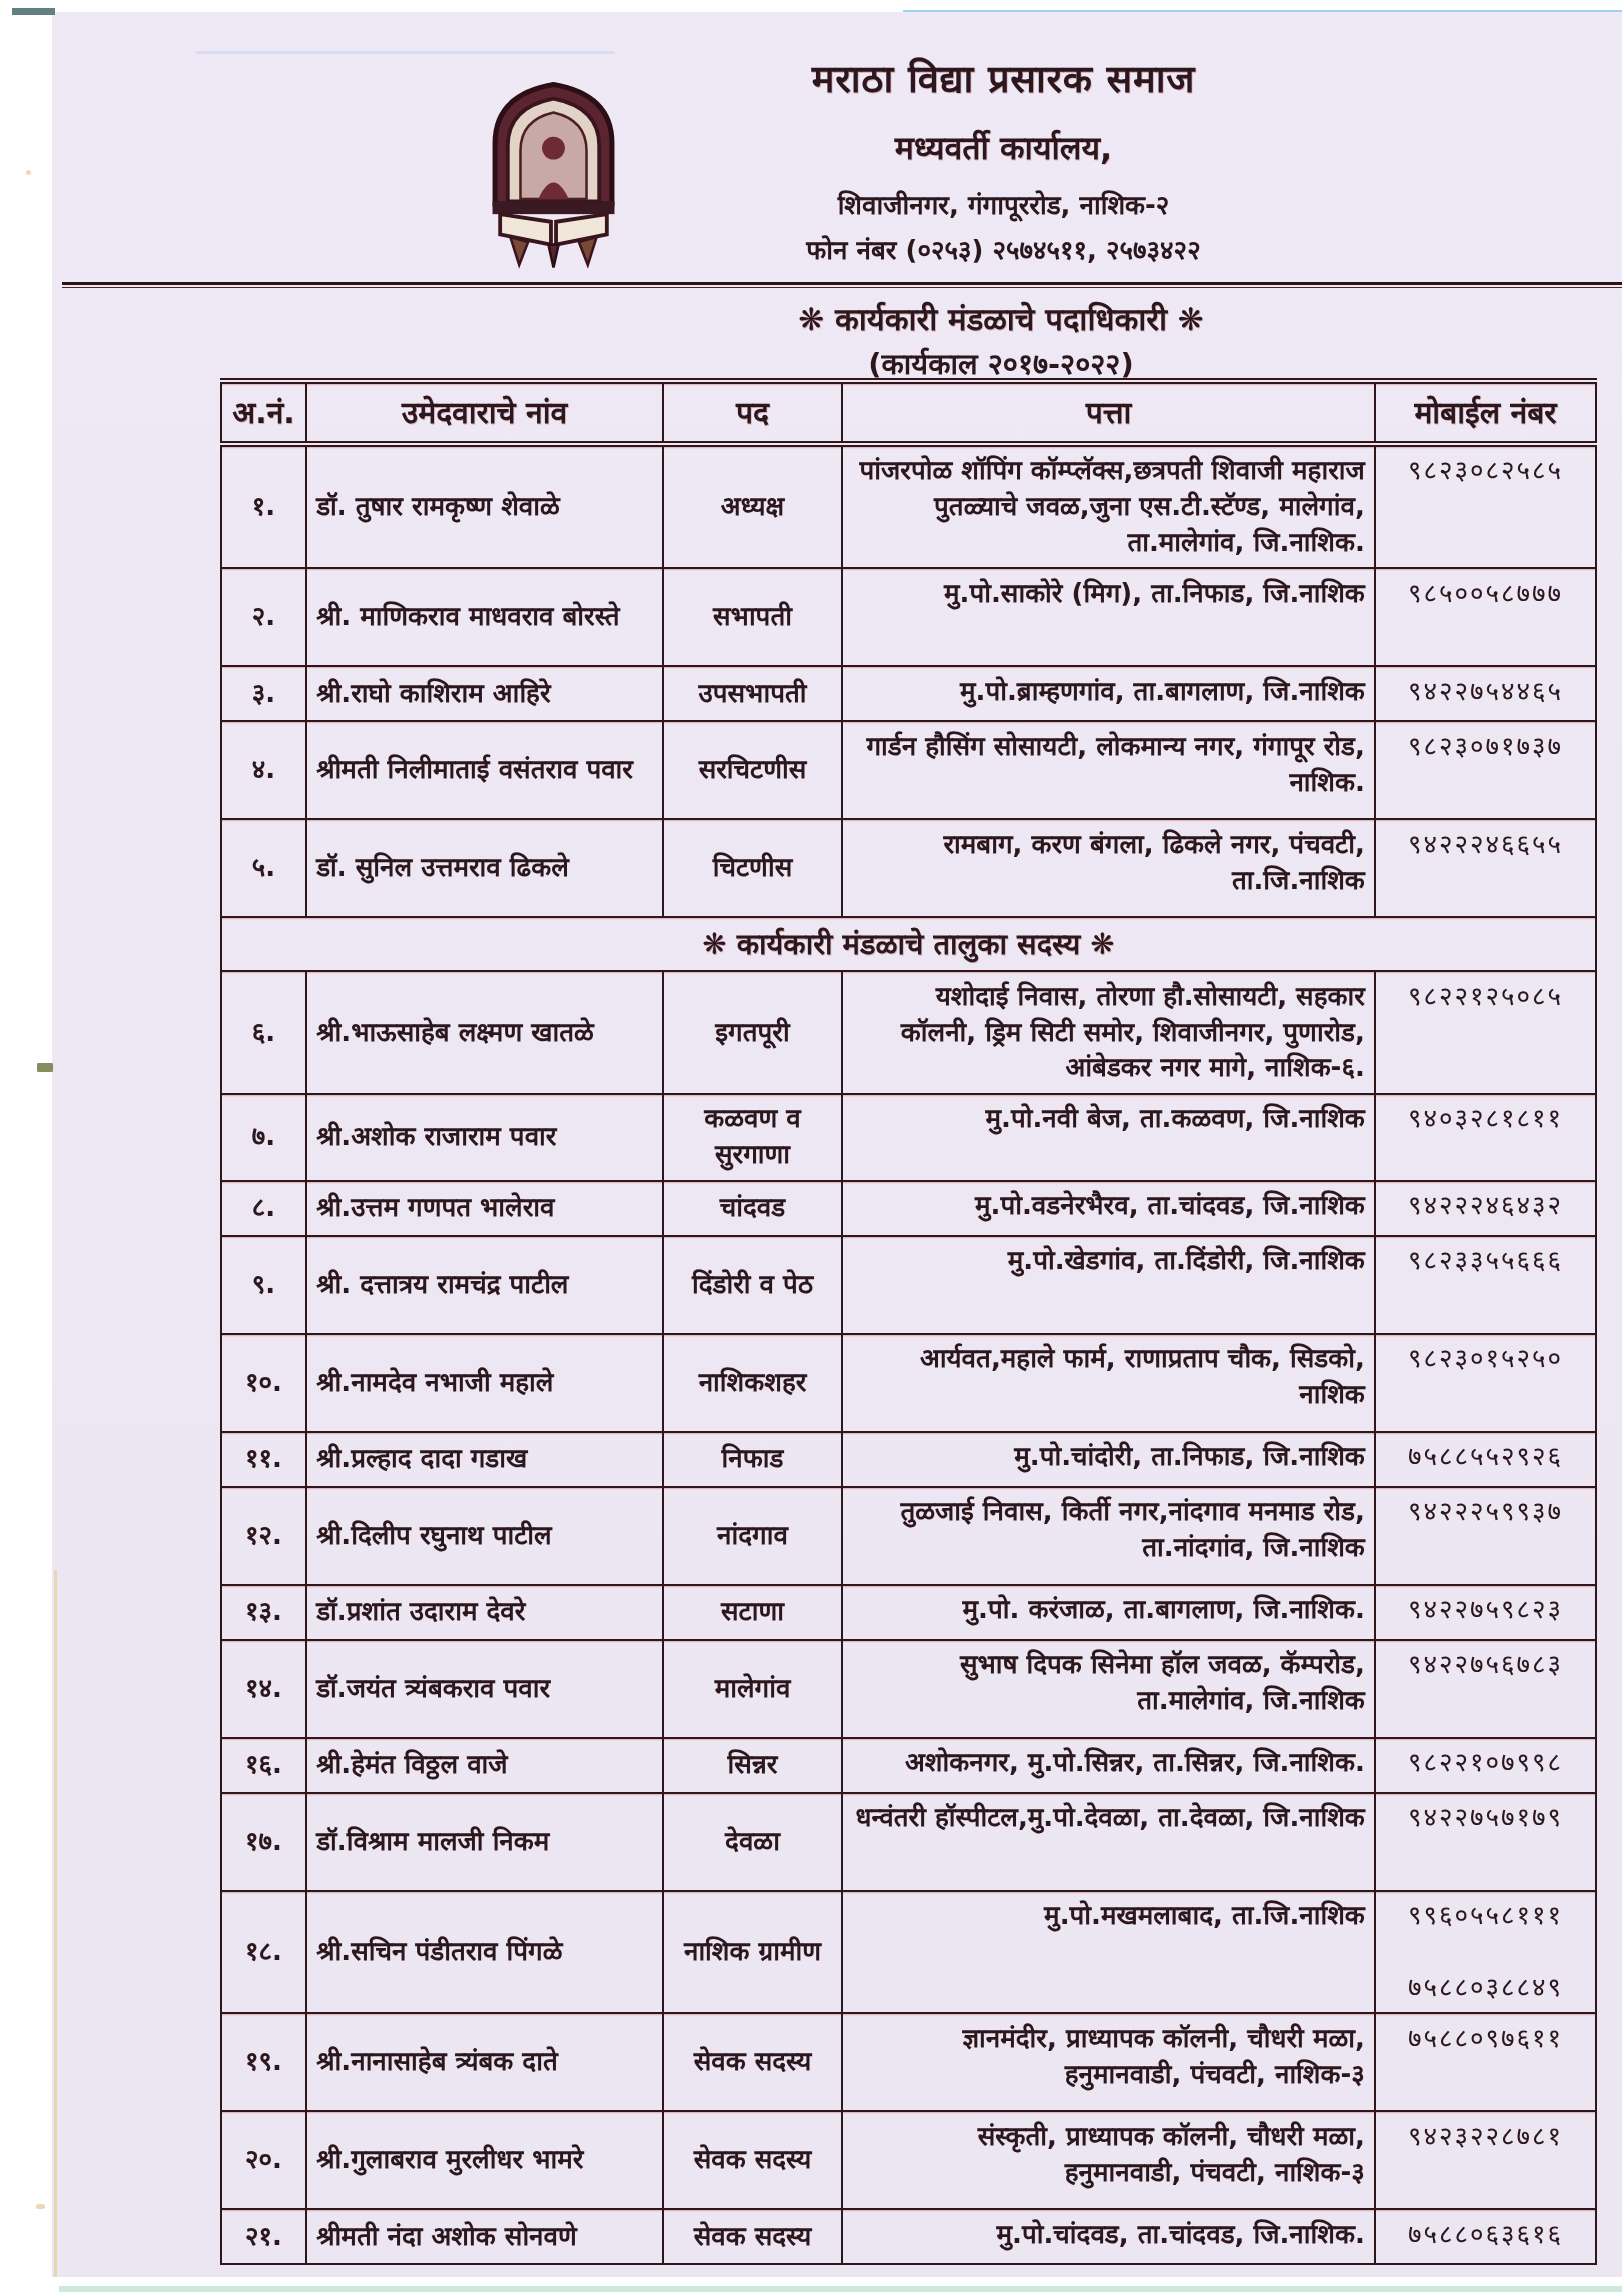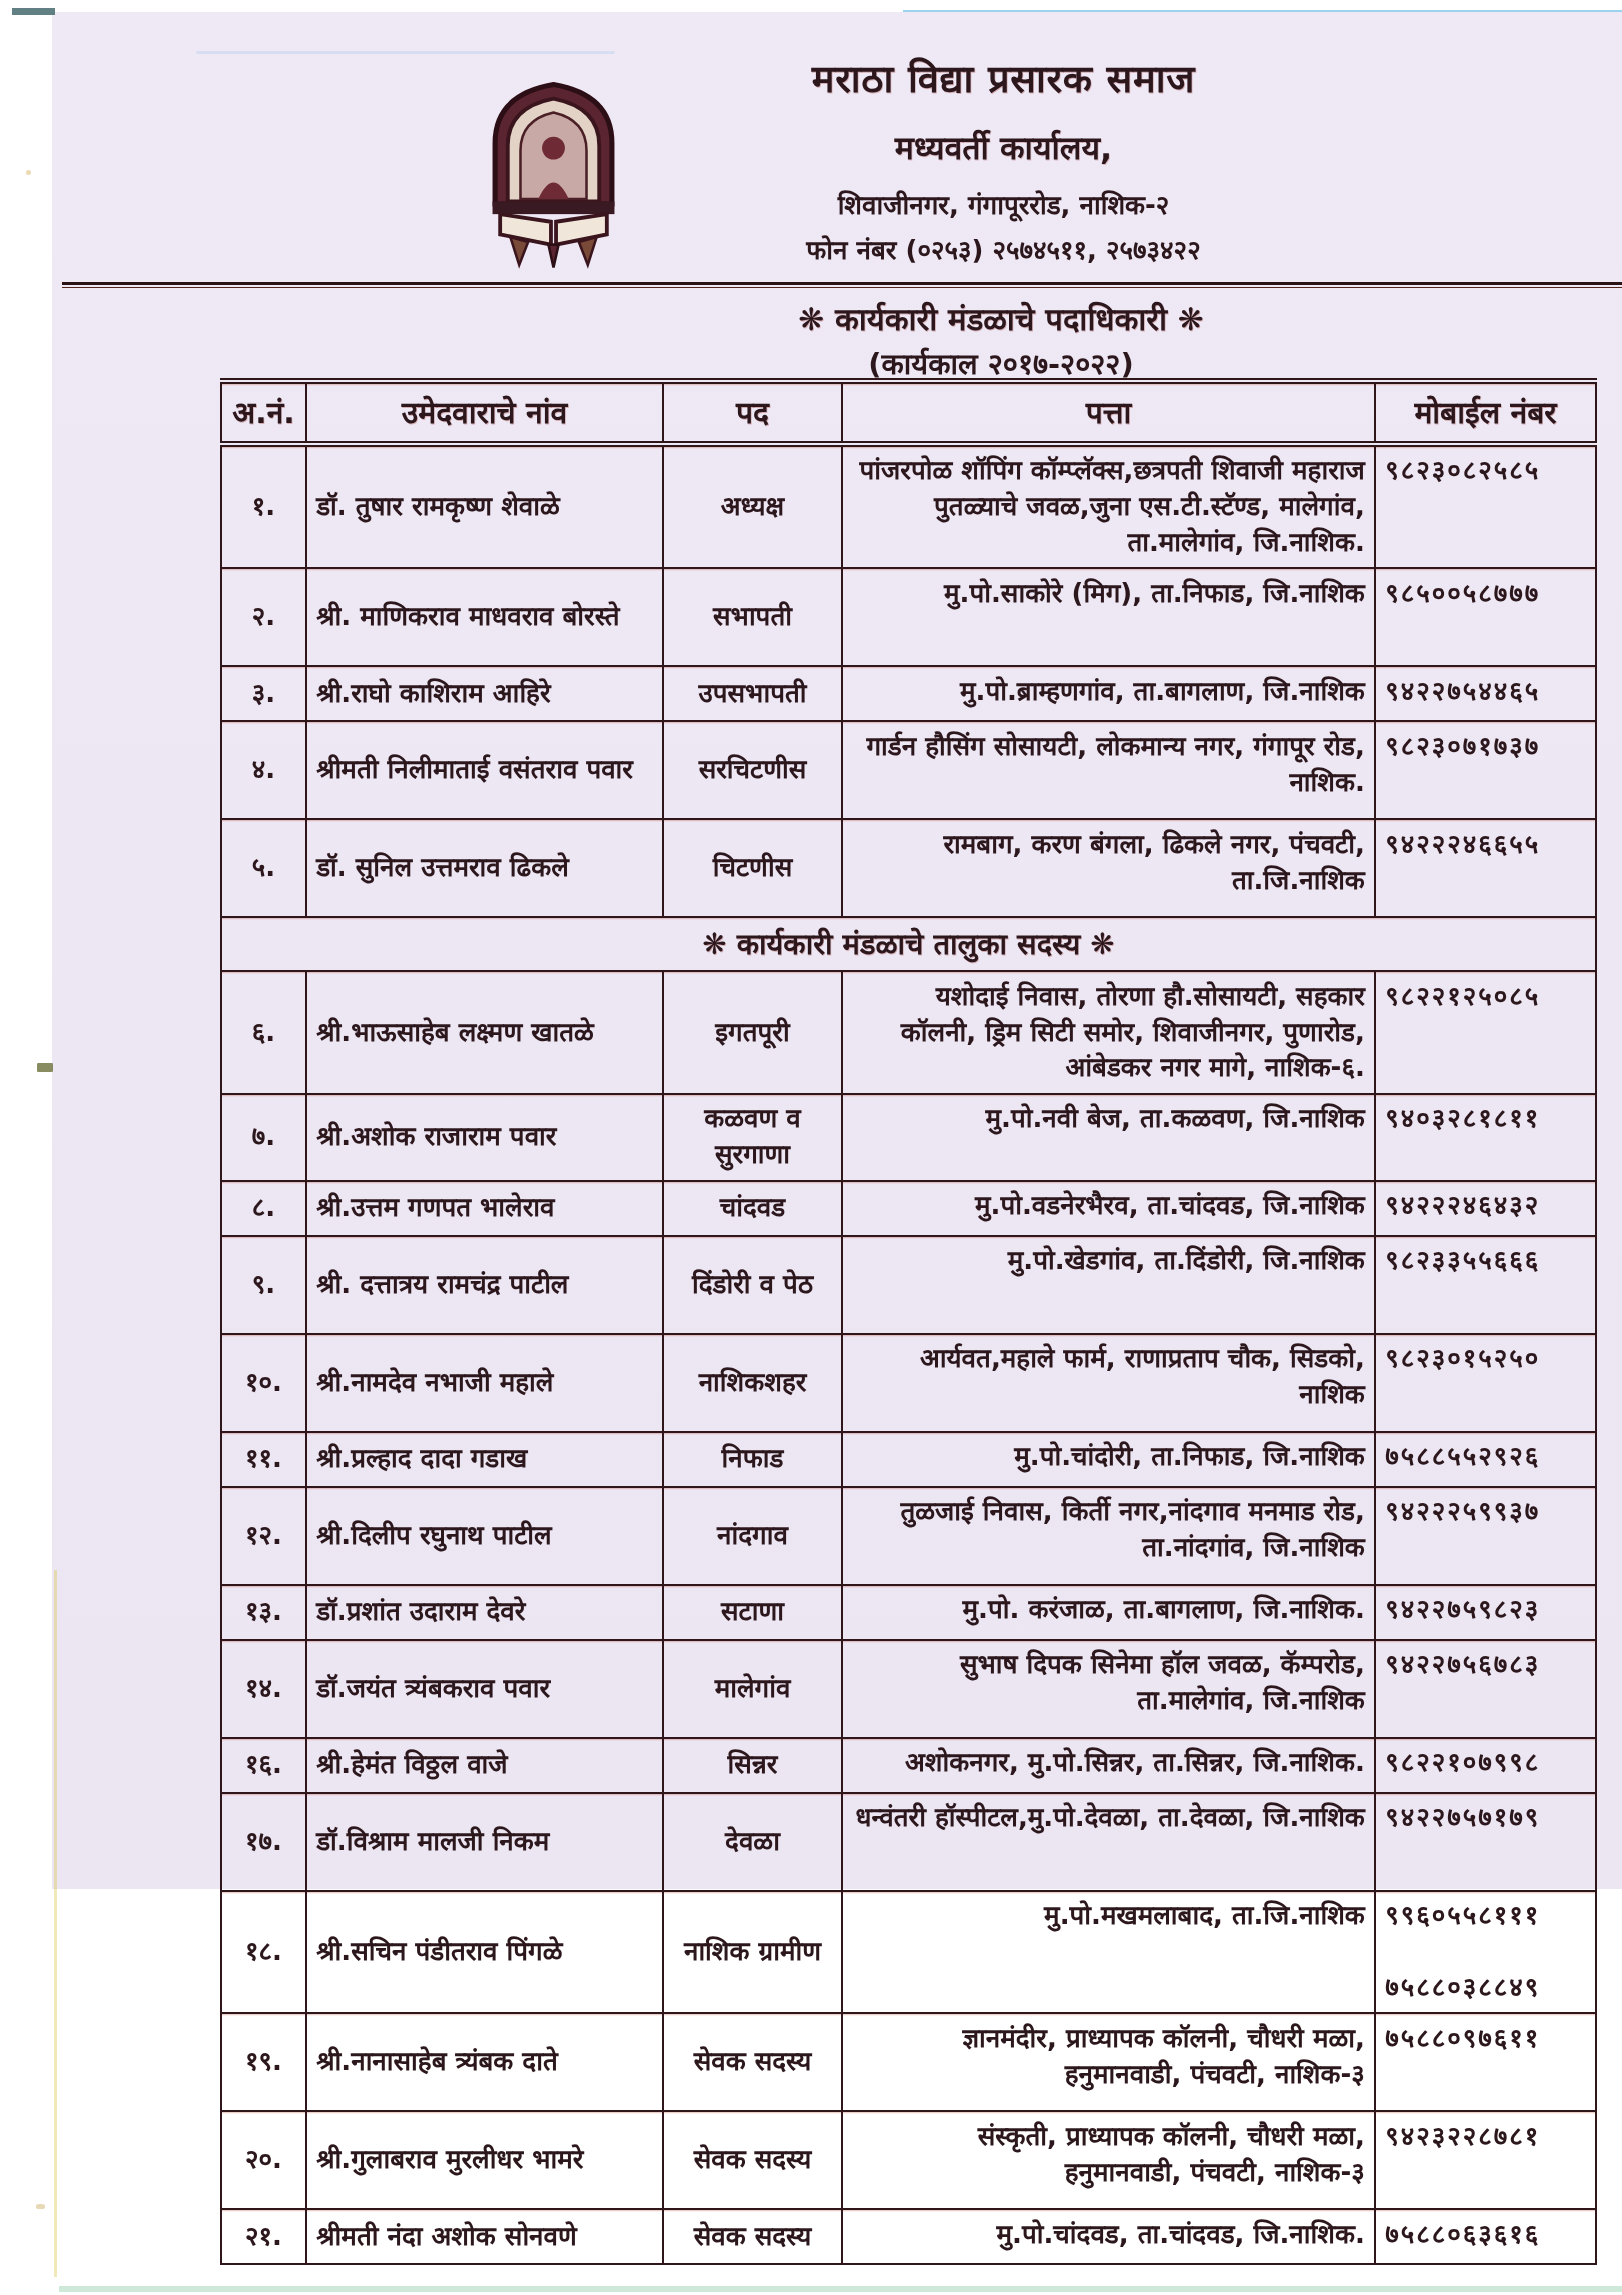--- a/index.html
+++ b/index.html
@@ -5,21 +5,21 @@
   * { margin:0; padding:0; box-sizing:border-box; }
   html,body { width:1623px; height:2295px; }
   body {
     position:relative;
     background:#ffffff;
     font-family:"DejaVu Sans","Liberation Sans",sans-serif;
     color:#2b171c;
     overflow:hidden;
   }
   .paper {
-    position:absolute; left:52px; top:11.8px; width:1570px; height:1877px;
+    position:absolute; left:52px; top:11.8px; width:1570px; height:2265px;
     background:linear-gradient(180deg,#efe8f5 0%,#ede6f3 55%,#ece5f2 100%);
   }
   
   .artifact { position:absolute; pointer-events:none; }
   .a-topleft-bar { left:11.8px; top:7.9px; width:43px; height:7.2px; background:#4f7276; opacity:.9; }
   .a-top-cyan-line { left:903px; top:9.8px; width:720px; height:2.6px; background:#7cc3ea; opacity:.75; }
   .a-blue-smudge { left:196px; top:51px; width:419px; height:3.3px; background:#9fc6e8; opacity:.28; border-radius:2px; }
   .a-left-yellow { left:54px; top:1570px; width:3.3px; height:707px; background:#ddc94f; opacity:.4; }
   .a-olive-dash { left:37px; top:1063px; width:15.7px; height:8.5px; background:#6b6f3a; opacity:.8; border-radius:1.3px; }
   .a-bottom-green { left:59px; top:2286px; width:1564px; height:5.9px; background:#9ed3b4; opacity:.5; }
@@ -70,21 +70,21 @@
   }
   table.roster thead th {
     font-size:30px; font-weight:bold; text-align:center; vertical-align:middle;
     height:63px; border-bottom:6.5px double #2e161a; border-top:6.5px double #2e161a;
     text-shadow:0.7px 0.7px 0 rgba(150,40,30,.3);
   }
   td.sn   { text-align:center; vertical-align:middle; font-weight:bold; }
   td.name { text-align:left; vertical-align:middle; font-weight:bold; padding-left:13px; }
   td.post { text-align:center; vertical-align:middle; font-weight:bold; }
   td.addr { text-align:right; vertical-align:top; font-weight:bold; padding-left:14.4px; }
-  td.mob  { text-align:left; vertical-align:top; font-weight:bold; padding-left:17px; letter-spacing:2px; }
+  td.mob  { text-align:center; vertical-align:top; font-weight:normal; padding-left:17px; letter-spacing:2px; }
   tr.section-row td {
     text-align:center; font-weight:bold; font-size:29px; padding:5.2px 0 6.5px 0;
     text-shadow:0.7px 0.7px 0 rgba(150,40,30,.3);
     margin-left:8px;
   }
   tr.row-single td { height:55px; }
   tr.row-tall td { height:98px; }
 
   
   .logo-wrap svg { width:100%; height:100%; }

